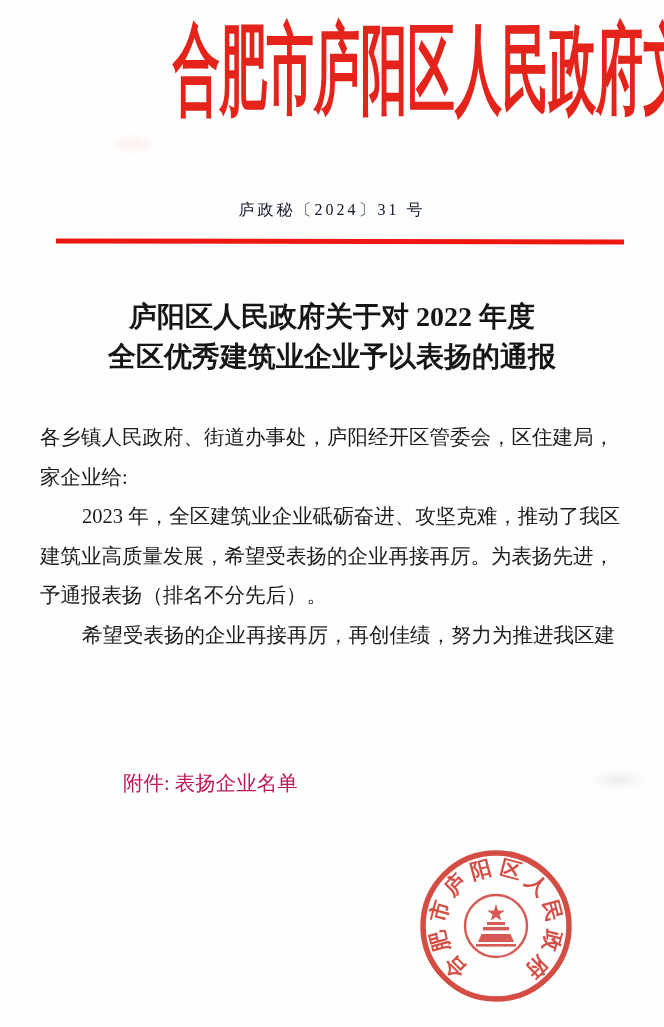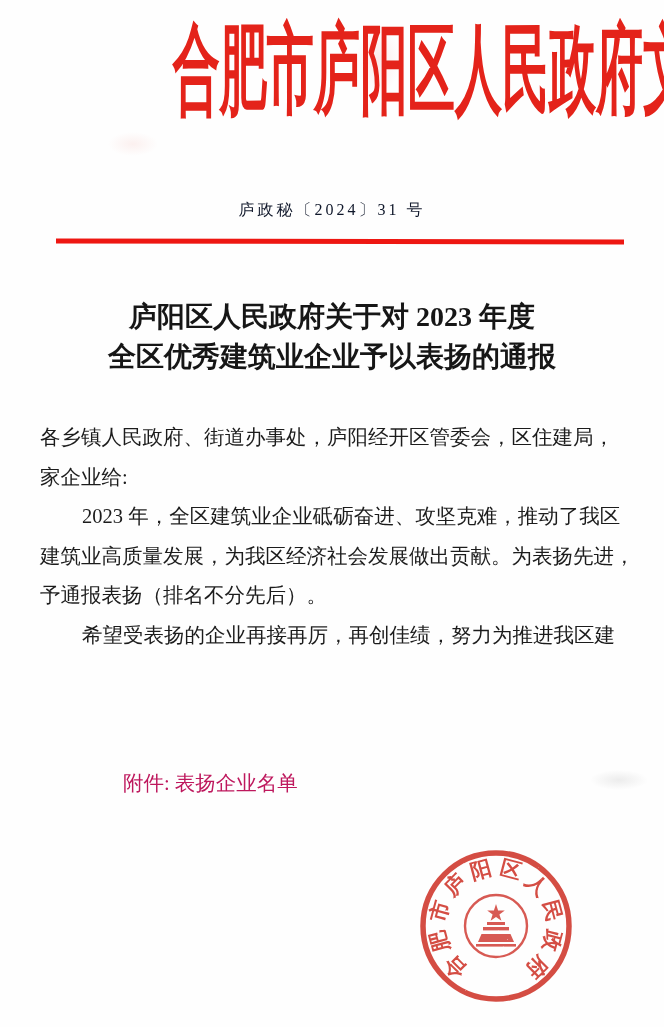--- a/index.html
+++ b/index.html
@@ -94,29 +94,29 @@
   <div class="artifact smudge-pink2"></div>
   <div class="artifact smudge-gray"></div>
 
   <div class="masthead">合肥市庐阳区人民政府文件</div>
 
   <div class="doc-number">庐政秘〔2024〕31 号</div>
 
   <div class="red-line"></div>
 
   <div class="doc-title">
-    <div>庐阳区人民政府关于对 2023 年度</div>
+    <div>庐阳区人民政府关于对 2022 年度</div>
     <div>全区优秀建筑业企业予以表扬的通报</div>
   </div>
 
   <div class="body-text">
     <div class="body-line">各乡镇人民政府、街道办事处，庐阳经开区管委会，区住建局，</div>
     <div class="body-line">家企业给:</div>
     <div class="body-line indent">2023 年，全区建筑业企业砥砺奋进、攻坚克难，推动了我区</div>
-    <div class="body-line">建筑业高质量发展，为我区经济社会发展做出贡献。为表扬先进，</div>
+    <div class="body-line">建筑业高质量发展，希望受表扬的企业再接再厉。为表扬先进，</div>
     <div class="body-line">予通报表扬（排名不分先后）。</div>
     <div class="body-line indent">希望受表扬的企业再接再厉，再创佳绩，努力为推进我区建</div>
   </div>
 
   <div class="attachment">附件: 表扬企业名单</div>
 
   <svg class="seal" viewBox="-82 -82 164 164" xmlns="http://www.w3.org/2000/svg" style="color: rgb(207, 53, 43);">
     <defs>
       <filter id="stampGrain" x="-15%" y="-15%" width="130%" height="130%">
         <feTurbulence type="fractalNoise" baseFrequency="0.55" numOctaves="2" seed="7" result="n"></feTurbulence>

